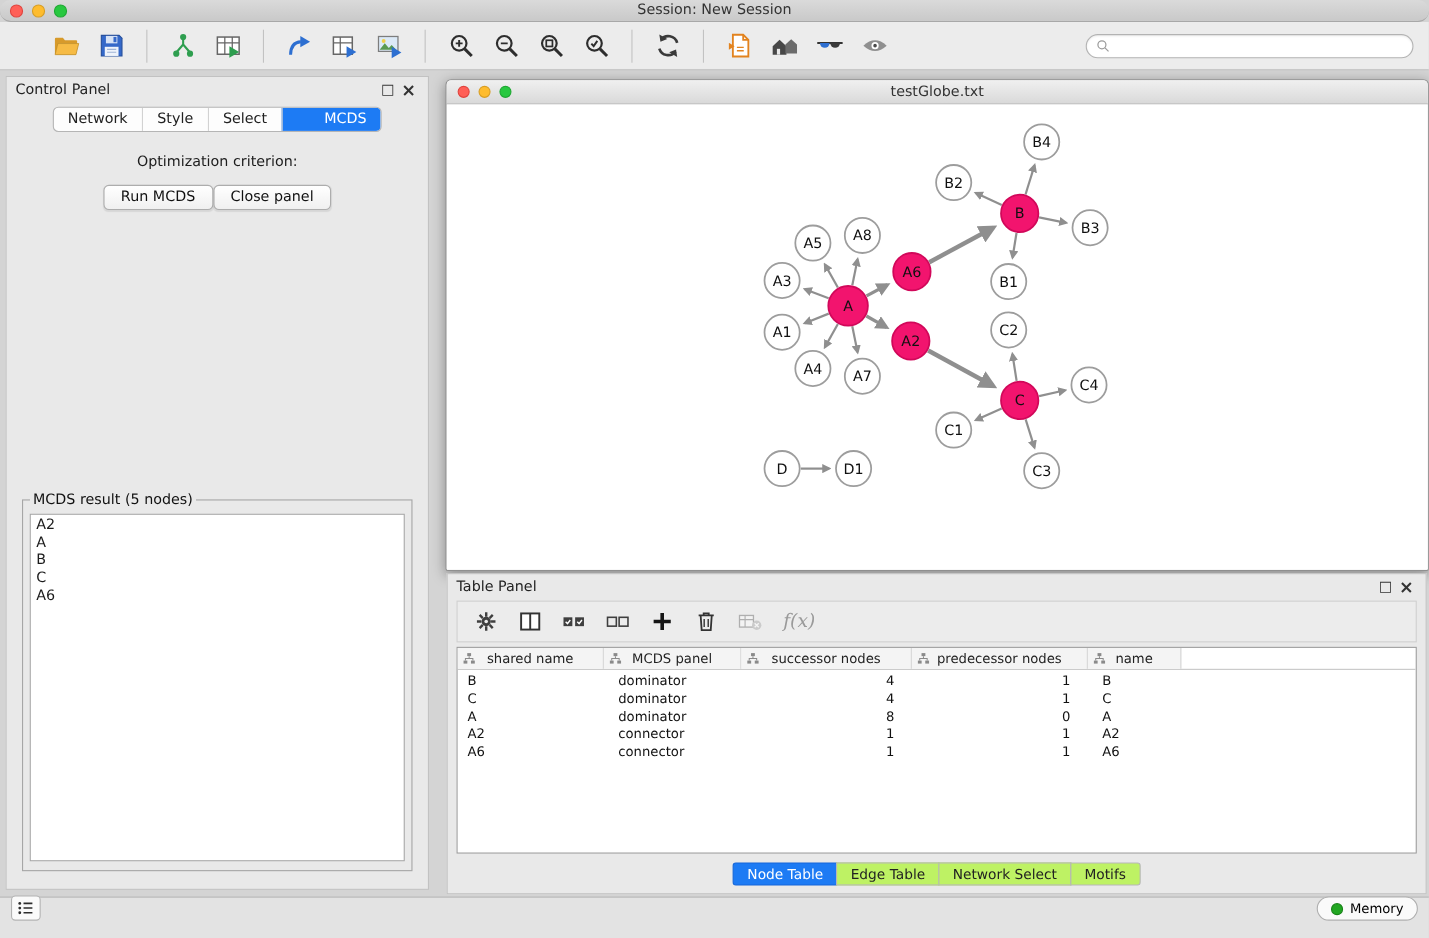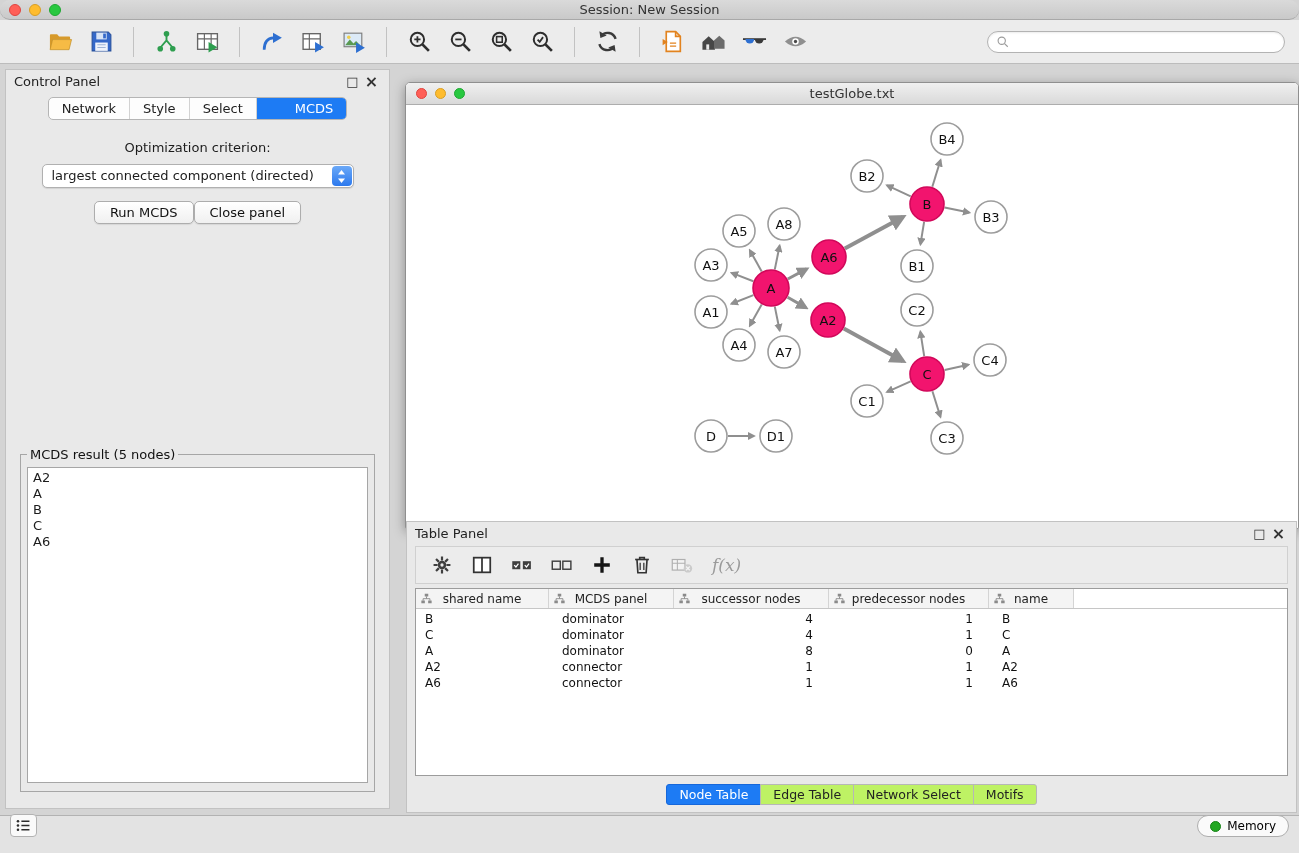--- a/index.html
+++ b/index.html
@@ -43,21 +43,21 @@
   .opt-label{text-align:center;margin-top:18px;font-size:13px;}
   .dropdown{margin:9px auto 0;width:312px;height:24px;background:#fff;border:1px solid #b0b0b0;border-radius:5px;position:relative;font-size:13px;line-height:22px;padding-left:9px;box-shadow:0 1px 1px rgba(0,0,0,.1);}
   .stepper{position:absolute;right:1px;top:1px;width:20px;height:20px;border-radius:4px;background:linear-gradient(#6ba9f8,#2c79ee);display:flex;align-items:center;justify-content:center;}
   .btn-row{display:flex;justify-content:center;margin-top:13px;}
   .mac-btn{padding:3px 15px;font-size:13px;background:linear-gradient(#ffffff,#f0f0f0);border:1px solid #adadad;border-radius:5px;color:#111;font-family:inherit;box-shadow:0 1px 1px rgba(0,0,0,.08);cursor:default;}
   fieldset.result{margin:auto 14px 16px;border:1px solid #a6a6a6;padding:3px 4px 8px;height:345px;display:flex;flex-direction:column;background:transparent;}
   fieldset.result legend{font-size:13px;padding:0 3px;margin-left:2px;color:#111;}
   .result-list{flex:1;background:#fff;border:1px solid #a6a6a6;margin:2px 2px 0;padding:2px 5px;font-size:13px;line-height:16px;overflow:auto;}
 
   
-  .net-window{position:absolute;left:405px;top:18px;width:894px;height:447px;background:#fff;border:1px solid #8f8f8f;border-radius:5px 5px 2px 2px;box-shadow:0 3px 12px rgba(0,0,0,.35);overflow:hidden;display:flex;flex-direction:column;}
+  .net-window{position:absolute;left:405px;top:8px;width:894px;height:447px;background:#fff;border:1px solid #8f8f8f;border-radius:5px 5px 2px 2px;box-shadow:0 3px 12px rgba(0,0,0,.35);overflow:hidden;display:flex;flex-direction:column;}
   .net-title{height:22px;background:linear-gradient(#f0f0f0,#d9d9d9);border-bottom:1px solid #adadad;position:relative;display:flex;align-items:center;justify-content:center;font-size:13px;color:#333;flex:0 0 auto;}
   .net-title .lights{top:5px;left:10px;}
   .net-title .light{width:11px;height:11px;}
   .canvas{flex:1;background:#fff;position:relative;}
 
   
   .table-panel{left:406px;top:457px;right:2px;bottom:2px;display:flex;flex-direction:column;}
   .tp-toolbar{display:flex;align-items:center;gap:12px;margin:3px 8px 0;background:#ececec;border:1px solid #d0d0d0;padding:4px 12px;flex:0 0 auto;}
   .tp-toolbar .tbtn{width:28px;height:28px;}
   .tp-toolbar .tbtn svg{width:22px;height:22px;}
@@ -243,29 +243,20 @@
       </div>
       <div class="seg-tabs">
         <div class="seg-group">
             <div class="seg">Network</div>
             <div class="seg">Style</div>
             <div class="seg">Select</div>
             <div class="seg sel">MCDS</div>
           </div>
       </div>
       <div class="opt-label">Optimization criterion:</div>
-      <div class="dropdown">
-        <span>largest connected component (directed)</span>
-        <span class="stepper">
-          <svg width="9" height="15" viewBox="0 0 9 15">
-              <path d="M4.5 1L8 5.4H1z" fill="#fff"></path>
-              <path d="M4.5 14L1 9.6h7z" fill="#fff"></path>
-            </svg>
-        </span>
-      </div>
       <div class="btn-row">
         <button class="mac-btn">Run MCDS</button>
         <button class="mac-btn">Close panel</button>
       </div>
       <fieldset class="result">
         <legend>MCDS result (5 nodes)</legend>
         <div class="result-list">
             <div>A2</div>
             <div>A</div>
             <div>B</div>

